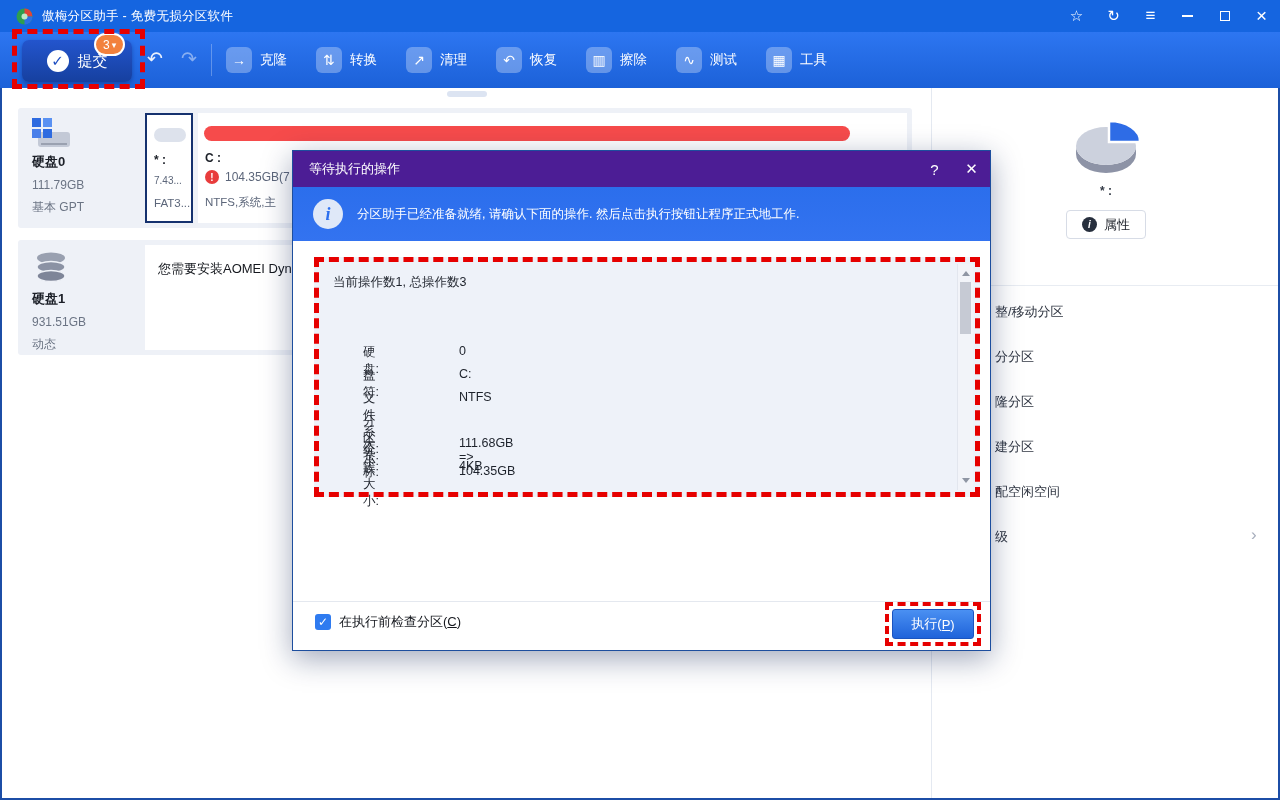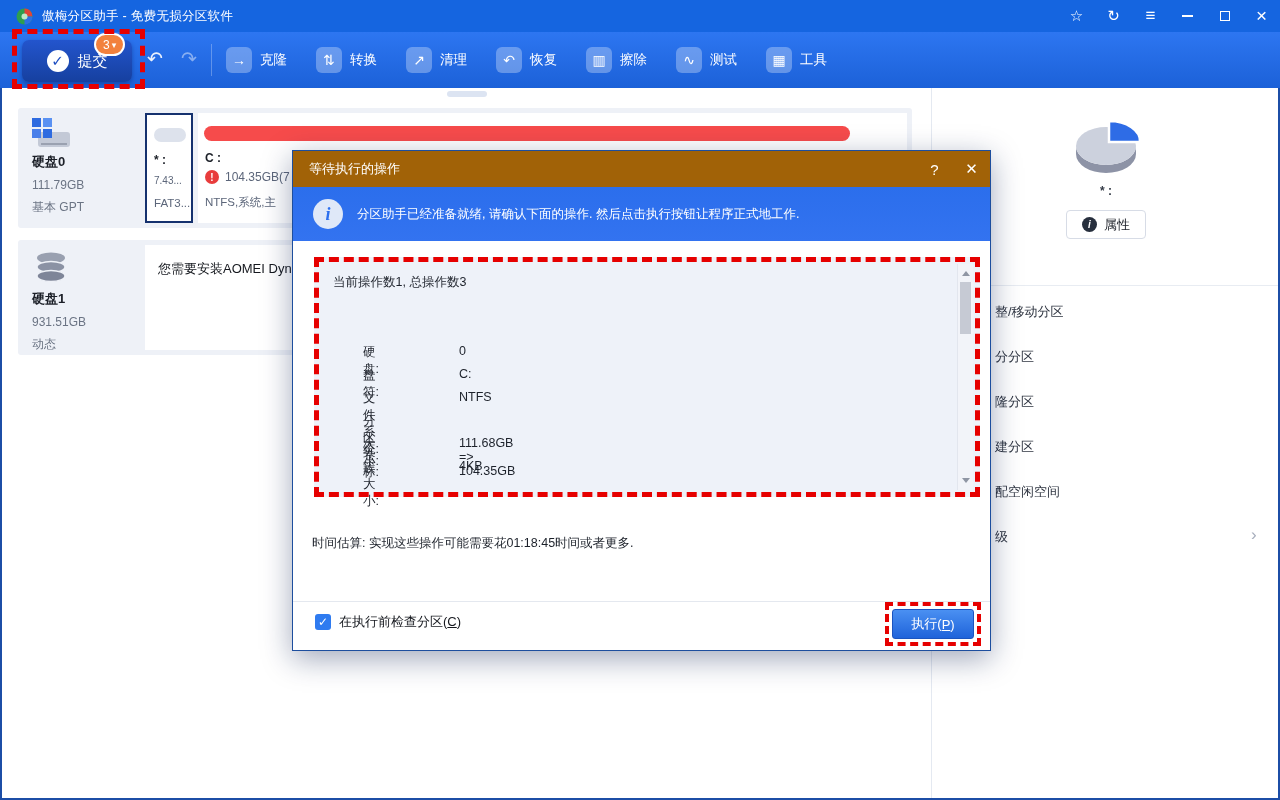--- a/index.html
+++ b/index.html
@@ -79,21 +79,21 @@
               font-size:13px; color:#20242c; }
   .prop-i { width:15px; height:15px; border-radius:50%; background:#272f3d; color:#fff; font-size:10px;
             font-weight:bold; display:flex; align-items:center; justify-content:center; font-style:italic; }
   .rp-divider { position:absolute; left:929px; top:197px; right:0; height:1px; background:#e8ecf2; }
   .rp-menu-item { position:absolute; left:993px; font-size:13px; color:#2e3440; white-space:nowrap; }
   .rp-chevron { position:absolute; left:1249px; top:525px; font-size:17px; color:#a6adbc; }
 
   
   .dialog { position:absolute; left:290px; top:62px; width:699px; height:501px; background:#fff;
             border:1px solid #1d4e9e; box-shadow:0 8px 28px rgba(10,30,80,.38); z-index:10; }
-  .dlg-header { position:absolute; left:0; top:0; right:0; height:36px; background:#a16207;
+  .dlg-header { position:absolute; left:0; top:0; right:0; height:36px; background:#4c1d95;
                 display:flex; align-items:center; color:#fff; }
   .dlg-title { margin-left:16px; font-size:13px; }
   .dlg-hbtns { position:absolute; right:0; top:0; height:36px; display:flex; }
   .dlg-hbtn { width:37px; height:36px; display:flex; align-items:center; justify-content:center;
               color:#fff; font-size:15px; }
   .dlg-banner { position:absolute; left:0; top:36px; right:0; height:54px;
                 background:linear-gradient(180deg,#2b6eec,#3373f0); display:flex; align-items:center; }
   .dlg-info-icon { margin-left:20px; width:30px; height:30px; border-radius:50%; background:#dfe8f8;
                    color:#2c6fee; font-size:18px; font-weight:bold; font-style:italic;
                    font-family:"Liberation Serif",serif; display:flex; align-items:center; justify-content:center; }
@@ -321,21 +321,20 @@
             <span class="op-row-value">4KB</span>
           </div>
           <div class="op-scroll">
             <div class="tri-up"></div>
             <div class="op-thumb"></div>
             <div class="tri-down"></div>
           </div>
         </div>
       </div>
 
-      <div class="dlg-estimate">时间估算: 实现这些操作可能需要花01:18:45时间或者更多.</div>
       <div class="dlg-divider"></div>
 
       <div class="dlg-checkrow">
         <span class="checkbox">✓</span>
         <span class="check-label"><span>在执行前检查分区(</span><span class="key-underline">C</span><span>)</span></span>
       </div>
 
       <div class="exec-btn">
           <span>执行(</span>
           <span class="key-underline">P</span>

